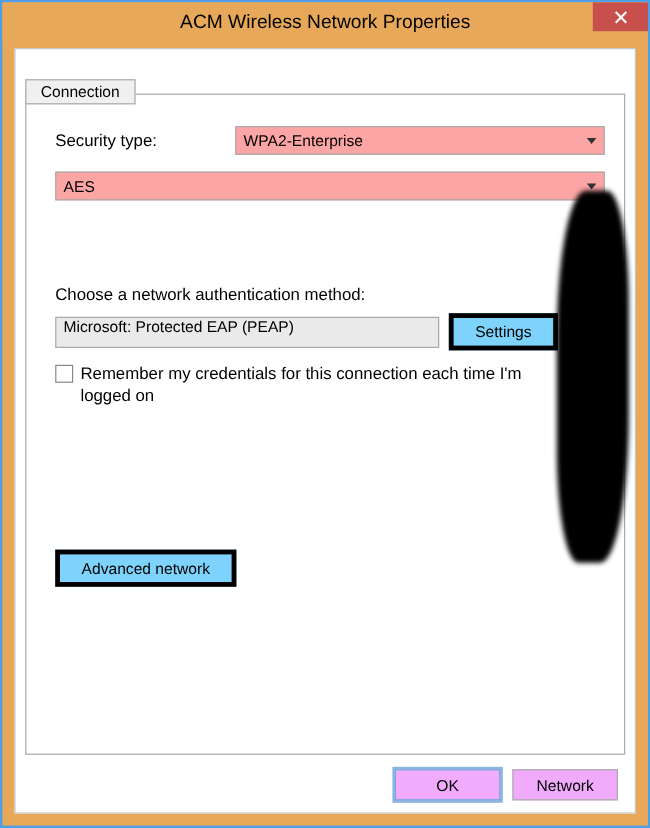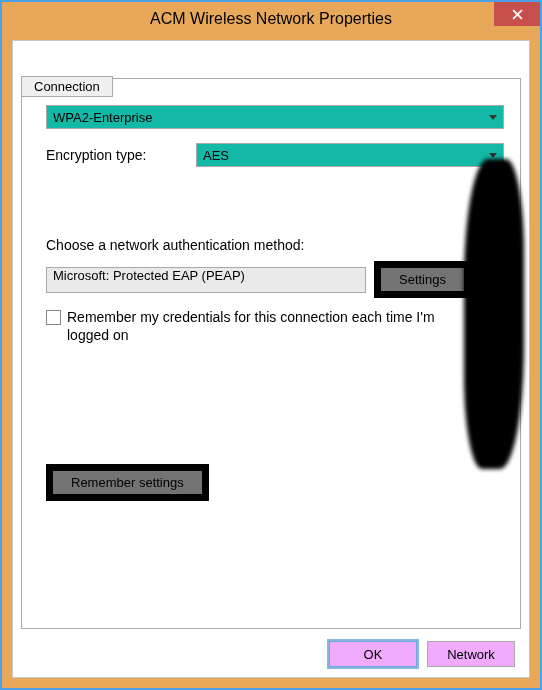--- a/index.html
+++ b/index.html
@@ -70,21 +70,21 @@
     cursor: pointer;
     position: relative;
   }
   .tab.active {
     background: #fff;
     border-bottom: 1px solid #fff;
     top: 1px;
     z-index: 3;
   }
   .tab.inactive {
-    top: 18px;
+    top: 8px;
     padding-top: 2px;
     padding-bottom: 2px;
   }
   .tab-panel {
     position: absolute;
     left: 8px;
     right: 8px;
     top: 37px;
     bottom: 48px;
     border: 1px solid #a9a9a9;
@@ -97,21 +97,21 @@
     margin-bottom: 14px;
   }
   .form-label {
     width: 150px;
     font-size: 14px;
   }
   .combo {
     flex: 1;
     height: 24px;
     border: 1px solid #a9a9a9;
-    background: #14b8a6;
+    background: #fca5a5;
     display: flex;
     align-items: center;
     justify-content: space-between;
     padding: 0 6px;
     font-size: 13px;
     cursor: pointer;
   }
   .combo .arrow {
     width: 0; height: 0;
     border-left: 4px solid transparent;
@@ -134,22 +134,22 @@
     height: 26px;
     border: 1px solid #a9a9a9;
     background: #eaeaea;
     display: flex;
     justify-content: space-between;
     padding: 0 6px;
     font-size: 13px;
     cursor: pointer;
   }
   .btn {
-    border: 7px solid #000000;
-    background: #737373;
+    border: 4px solid #000000;
+    background: #7dd3fc;
     padding: 4px 18px;
     font-size: 13px;
     cursor: pointer;
     min-height: 26px;
     display: inline-flex;
     align-items: center;
     justify-content: center;
   }
   .checkbox-row {
     display: flex;
@@ -220,28 +220,28 @@
 
   <div class="dialog-body">
 
     <div class="tabs-row">
       <div class="tab inactive">Connection</div>
     </div>
 
     <div class="tab-panel">
 
       <div class="form-row">
+        <div class="form-label">Security type:</div>
         <div class="combo">
           <span>WPA2-Enterprise</span>
           <span class="arrow"></span>
         </div>
       </div>
 
       <div class="form-row">
-        <div class="form-label">Encryption type:</div>
         <div class="combo">
           <span>AES</span>
           <span class="arrow"></span>
         </div>
       </div>
 
       <div class="section-label">Choose a network authentication method:</div>
 
       <div class="auth-row">
         <div class="auth-combo">
@@ -250,21 +250,21 @@
         </div>
         <div class="btn">Settings</div>
       </div>
 
       <div class="checkbox-row">
         <div class="checkbox"></div>
         <div class="checkbox-label">Remember my credentials for this connection each time I'm logged on</div>
       </div>
 
       <div class="adv-btn-wrap">
-        <div class="btn">Remember settings</div>
+        <div class="btn">Advanced network</div>
       </div>
 
       <div class="redact-blob"></div>
     </div>
 
     <div class="dialog-buttons">
       <div class="btn focused">OK</div>
       <div class="btn">Network</div>
     </div>
 

